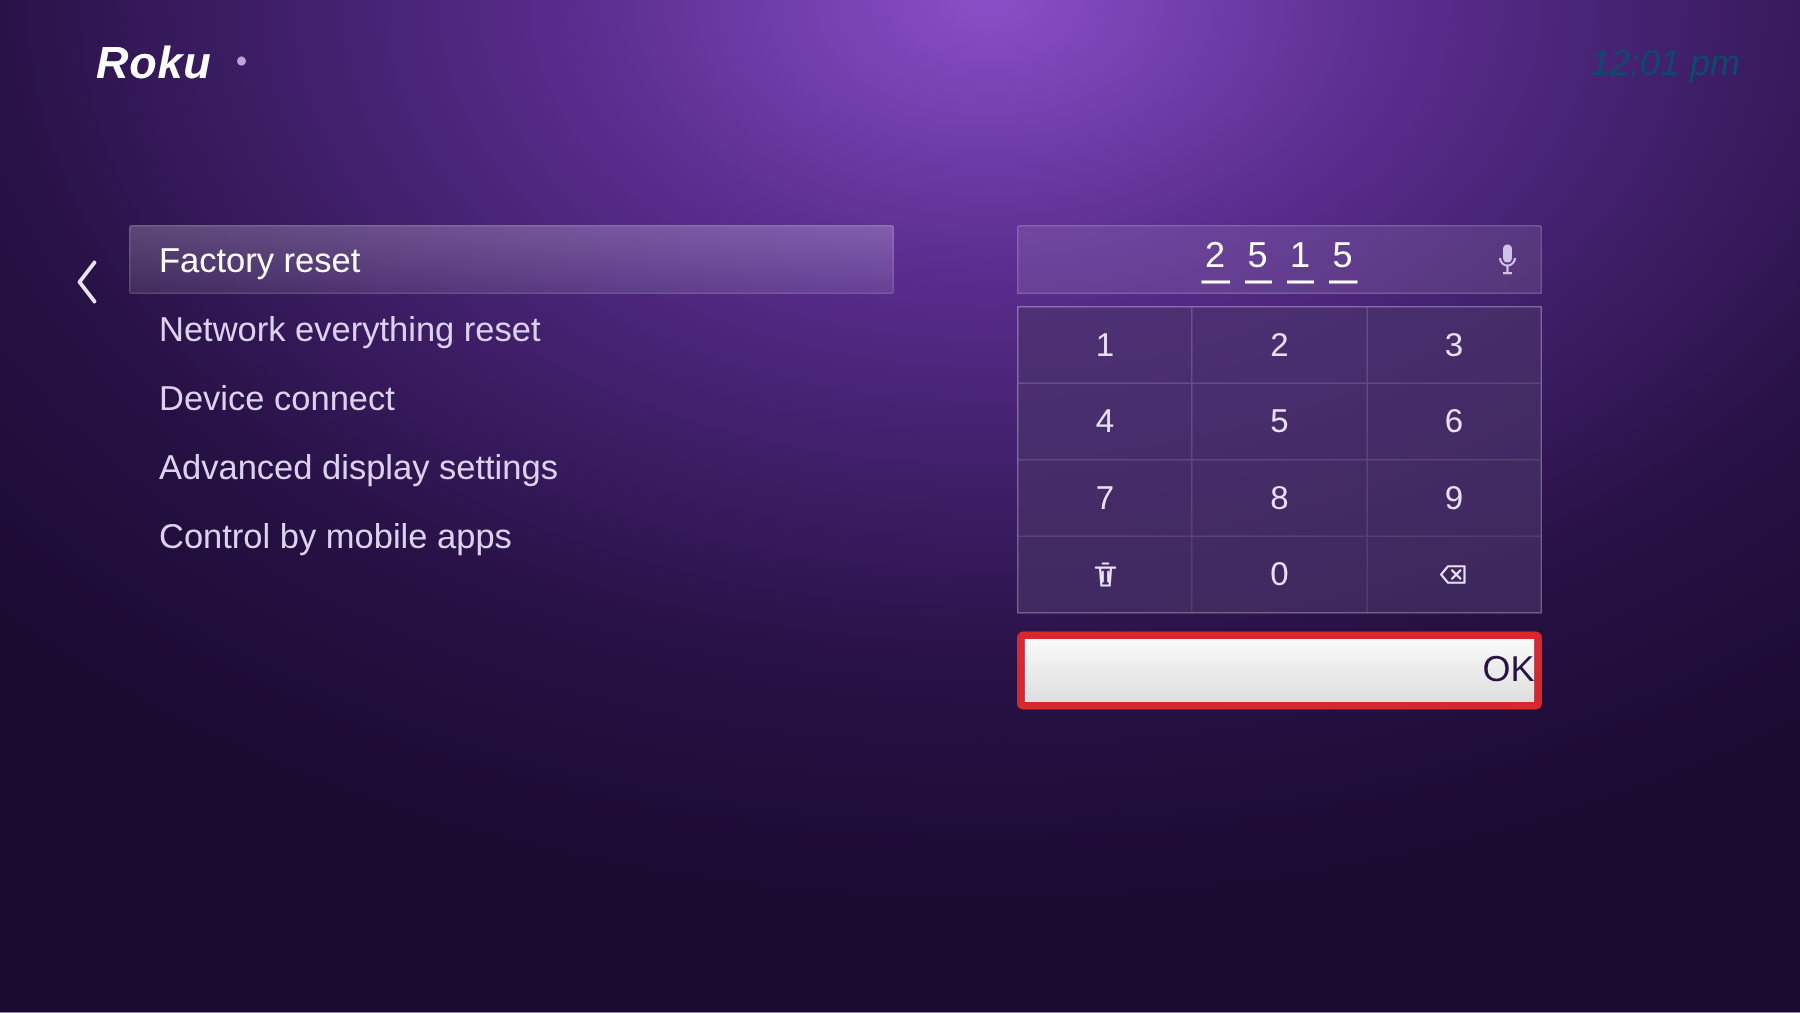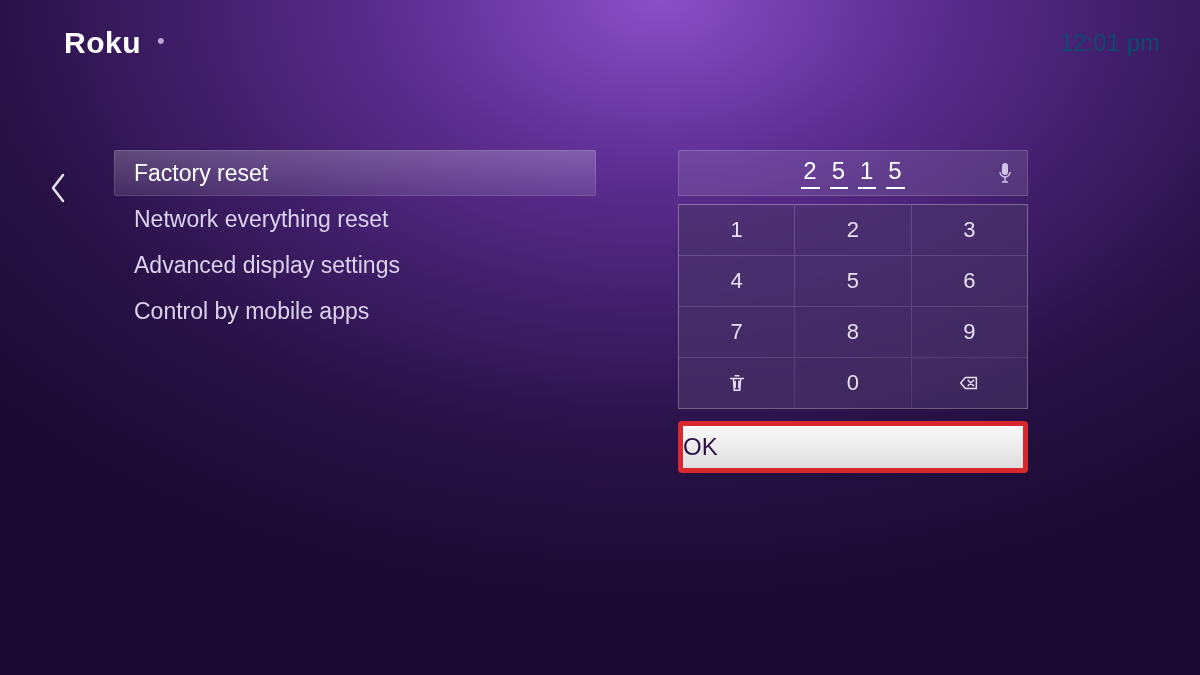--- a/index.html
+++ b/index.html
@@ -4,21 +4,21 @@
 <style>
   * { box-sizing: border-box; margin: 0; padding: 0; }
   html, body { width: 1200px; height: 675px; overflow: hidden; font-family: "Segoe UI", "Helvetica Neue", Arial, sans-serif; }
   body {
     background: radial-gradient(900px 600px at 55% 0%, #8a4fc7 0%, #5a2d8f 30%, #3d1d65 55%, #271145 75%, #1b0b33 100%);
     color: #e8e4f0;
     position: relative;
   }
   .header {
     position: absolute; top: 26px; left: 64px; right: 40px;
-    display: flex; align-items: center;
+    display: flex; align-items: center; font-style: italic;
   }
   .logo {
     font-weight: 800; letter-spacing: .5px; font-size: 30px; color: #fff;
   }
   .dot-sep { margin: 0 16px; color: #b8a6d4; font-size: 22px; position: relative; top: -2px; }
   .page-title { font-size: 30px; color: #eadffb; font-weight: 400; }
   .clock { margin-left: auto; font-size: 24px; color: #0c4a6e; }
 
   .content { position: absolute; top: 148px; left: 38px; right: 40px; bottom: 20px; }
 
@@ -29,21 +29,20 @@
   }
   .back-chevron svg { width: 18px; height: 30px; }
 
   .menu {
     position: absolute; left: 48px; top: 2px; width: 510px;
   }
   .menu-item {
     height: 46px; display: flex; align-items: center;
     padding: 0 20px; font-size: 23px; color: #dcd2ee; border-radius: 2px;
     cursor: pointer;
-    margin-left: 28px;
   }
   .menu-item.selected {
     background: linear-gradient(to bottom, rgba(255,255,255,0.22), rgba(255,255,255,0.10));
     color: #fff;
     box-shadow: inset 0 0 0 1px rgba(255,255,255,0.12);
   }
 
   .right-panel {
     position: absolute; left: 640px; top: 2px; width: 350px;
   }
@@ -73,21 +72,21 @@
     background: rgba(48,24,84,0.55);
     display: flex; align-items: center; justify-content: center;
     font-size: 22px; color: #e8e0f5; cursor: pointer;
   }
   .key svg { width: 22px; height: 22px; }
 
   .ok-button {
     margin-top: 12px; height: 52px;
     background: linear-gradient(to bottom, #fafafa, #dedede);
     color: #2b1246; font-size: 24px; font-weight: 500;
-    display: flex; align-items: center; justify-content: flex-start;
+    display: flex; align-items: center; justify-content: flex-end;
     border-radius: 4px; cursor: pointer;
     border: 5px solid #d8272d;
   }
 
   .hint-text {
     margin-top: 14px; text-align: center; font-size: 20px; line-height: 1.5;
     color: #e2d9f2; padding: 0 4px;
   }
 </style>
 </head>
@@ -106,20 +105,23 @@
         <path d="M14 2 L4 15 L14 28" stroke="currentColor" stroke-width="2.5" fill="none" stroke-linecap="round" stroke-linejoin="round"></path>
       </svg>
   </div>
 
   <div class="menu">
     <div class="menu-item selected">
         <span>Factory reset</span>
       </div>
     <div class="menu-item">
         <span>Network everything reset</span>
+      </div>
+    <div class="menu-item">
+        <span>Device connect</span>
       </div>
     <div class="menu-item">
         <span>Advanced display settings</span>
       </div>
     <div class="menu-item">
         <span>Control by mobile apps</span>
       </div>
   </div>
 
   <div class="right-panel">

